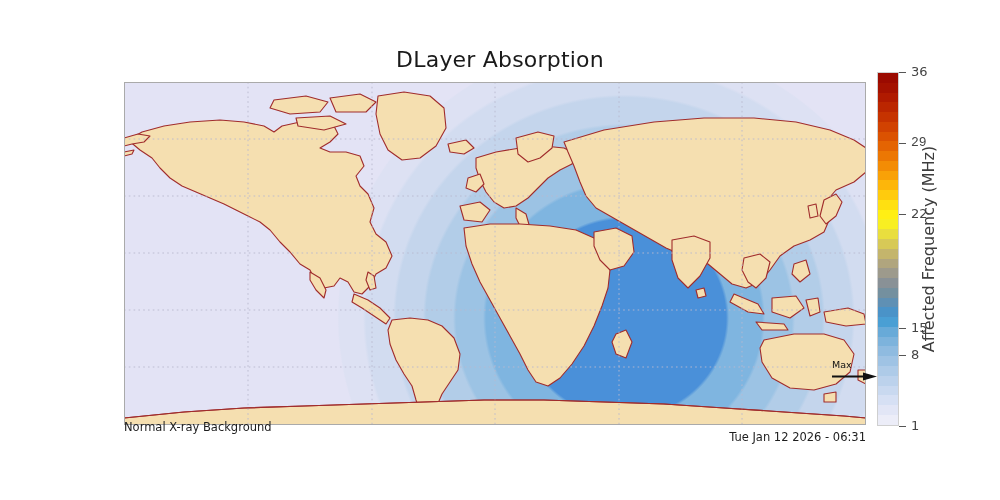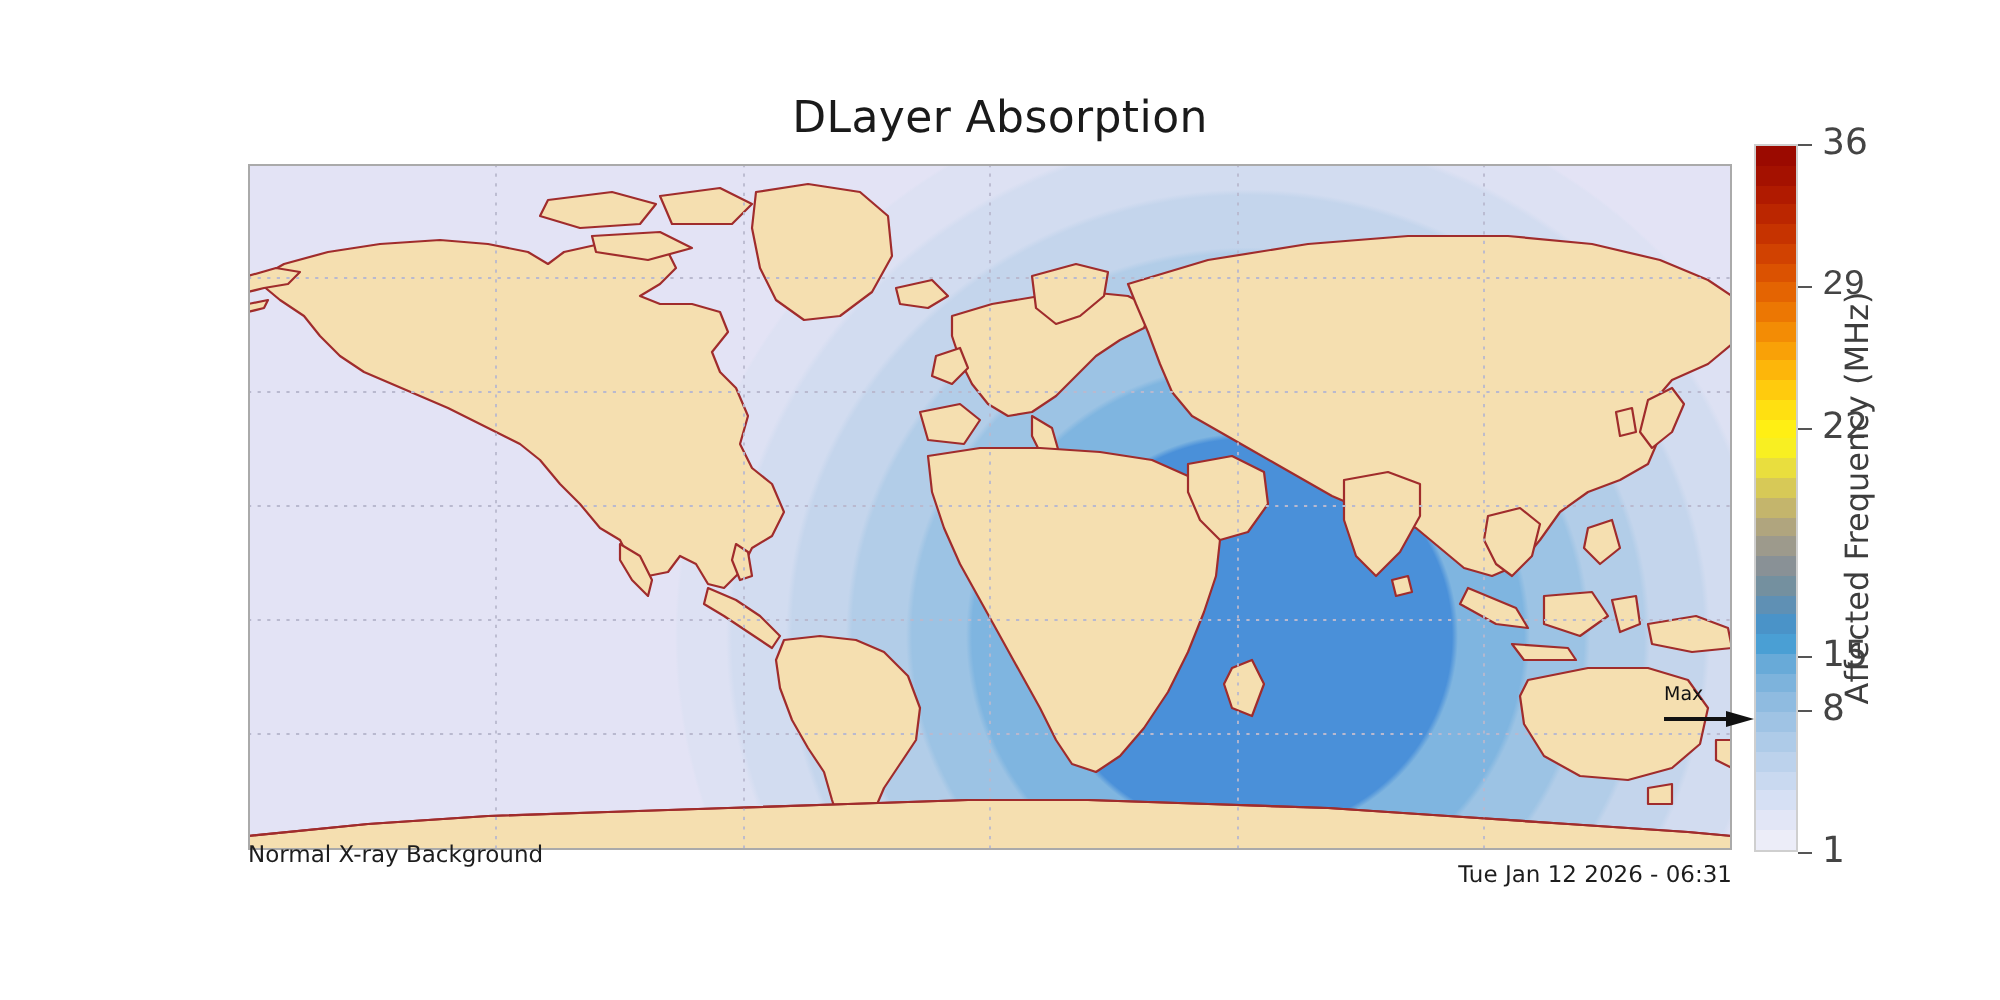--- a/index.html
+++ b/index.html
@@ -25,21 +25,21 @@
   .map svg{position:absolute;left:0;top:0;}
 
   
   .cbar-wrap{position:absolute;left:877px;top:72px;width:22px;height:354px;}
   .cbar{position:absolute;left:0;top:0;width:22px;height:354px;
         border:1px solid #cfcfcf;box-sizing:border-box;}
   .cbar-seg{width:100%;}
   .cb-ticks{position:absolute;left:877px;top:72px;width:60px;height:354px;}
   .cb-tick{position:absolute;left:22px;width:60px;height:1px;}
   .cb-tick i{position:absolute;left:0;top:0;display:block;width:7px;height:1px;background:#555;}
-  .cb-tick span{position:absolute;left:12px;top:-9px;font-size:18px;color:#444;
+  .cb-tick span{position:absolute;left:12px;top:-9px;font-size:13px;color:#444;
                 line-height:18px;white-space:nowrap;}
   .cb-label{
     position:absolute;left:919px;top:72px;width:354px;height:22px;
     transform:rotate(-90deg);transform-origin:0 0;
     translate:0 354px;
     text-align:center;font-size:16px;color:#3d3d3d;
   }
   .cb-max{position:absolute;left:828px;top:340px;width:60px;height:26px;}
   .cb-max span{position:absolute;left:4px;top:0;font-size:9.5px;color:#111;line-height:10px;}
   .cb-max .arrow{position:absolute;left:3px;top:12px;width:46px;height:9px;}
@@ -272,21 +272,21 @@
         <span>29</span>
       </div>
       <div class="cb-tick" style="top: 0px;">
         <i></i>
         <span>36</span>
       </div>
     </div>
 
   <div class="cb-label">Affected Frequency (MHz)</div>
 
-  <div class="cb-max" style="top: 343px;">
+  <div class="cb-max" style="top: 360px;">
     <span>Max</span>
     <svg class="arrow" viewBox="0 0 46 9">
       <line x1="1" y1="4.5" x2="34" y2="4.5" stroke="#111" stroke-width="2"></line>
       <polygon points="32,0.5 46,4.5 32,8.5" fill="#111"></polygon>
     </svg>
   </div>
 
   <div class="note note2">Normal X-ray Background</div>
   <div class="stamp">Tue Jan 12 2026 - 06:31</div>
 

